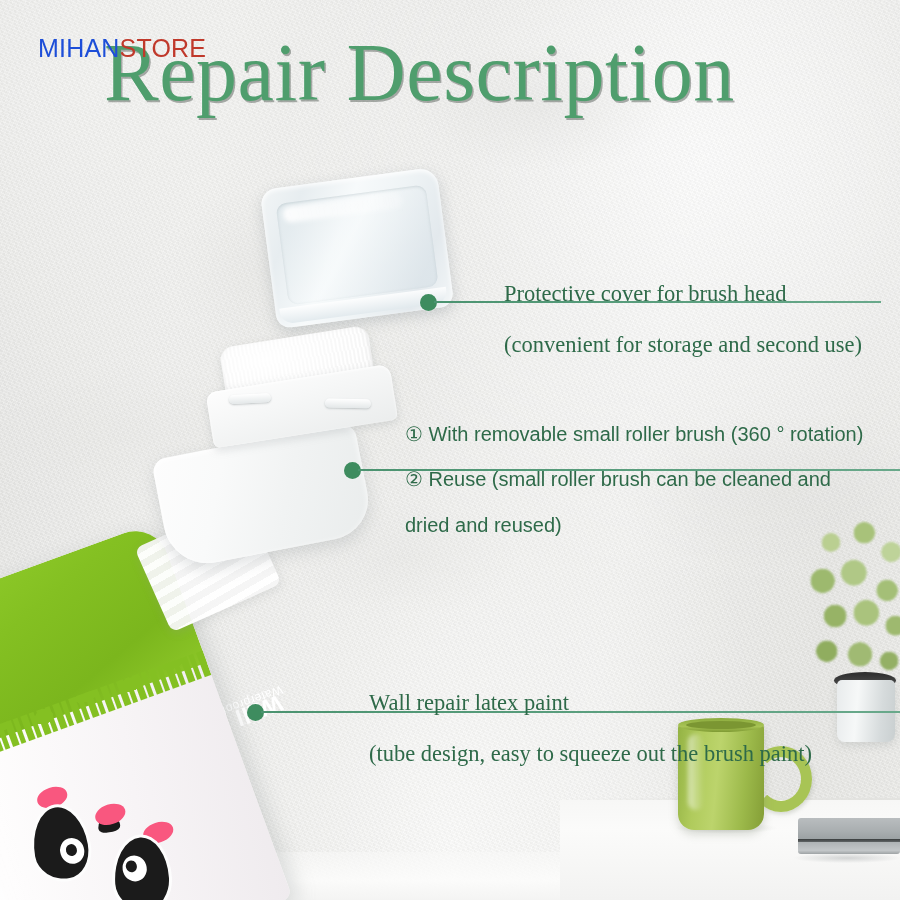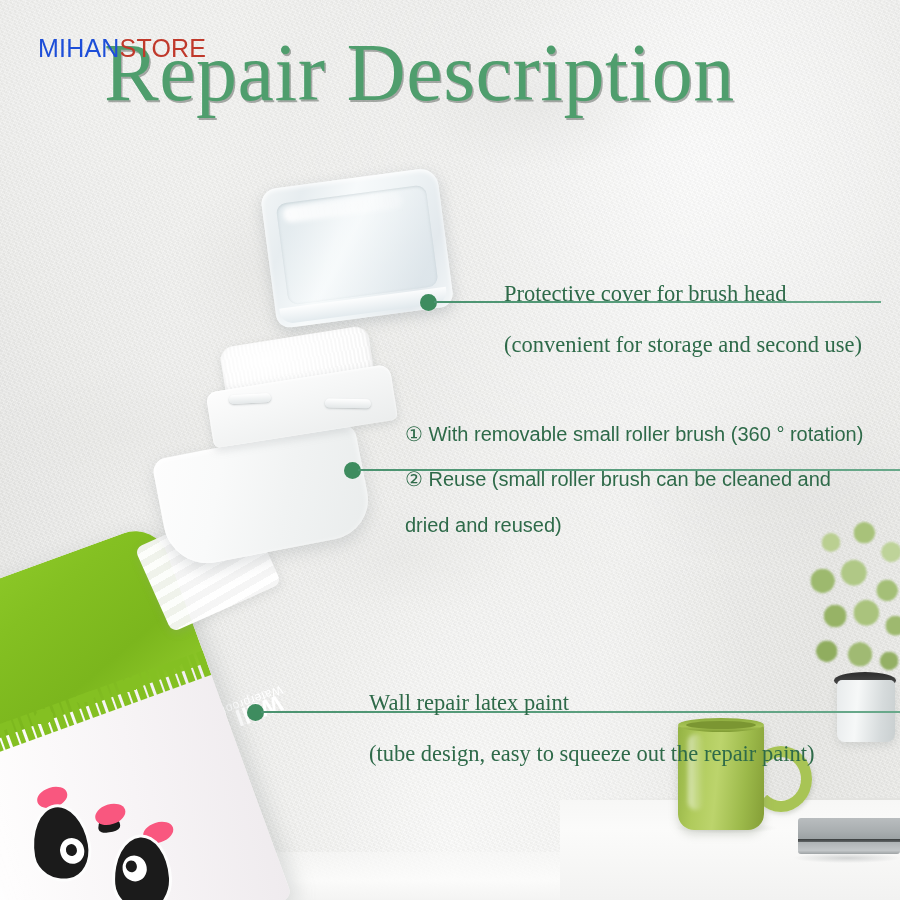--- a/index.html
+++ b/index.html
@@ -456,17 +456,17 @@
       <div>② Reuse (small roller brush can be cleaned and</div>
       <div>dried and reused)</div>
     </div>
   </div>
 
   <div class="callout">
     <div class="dot" style="left:247px; top:704px;"></div>
     <div class="lead" style="left:261px; top:711px; width:641px;"></div>
     <div class="ctext serif" style="left:337px; top:664px; width:520px;margin-left:32px;">
       <div>Wall repair latex paint</div>
-      <div>(tube design, easy to squeeze out the repair paint)</div>
+      <div>(tube design, easy to squeeze out the brush paint)</div>
     </div>
   </div>
 
 </div>
 
 </body></html>

